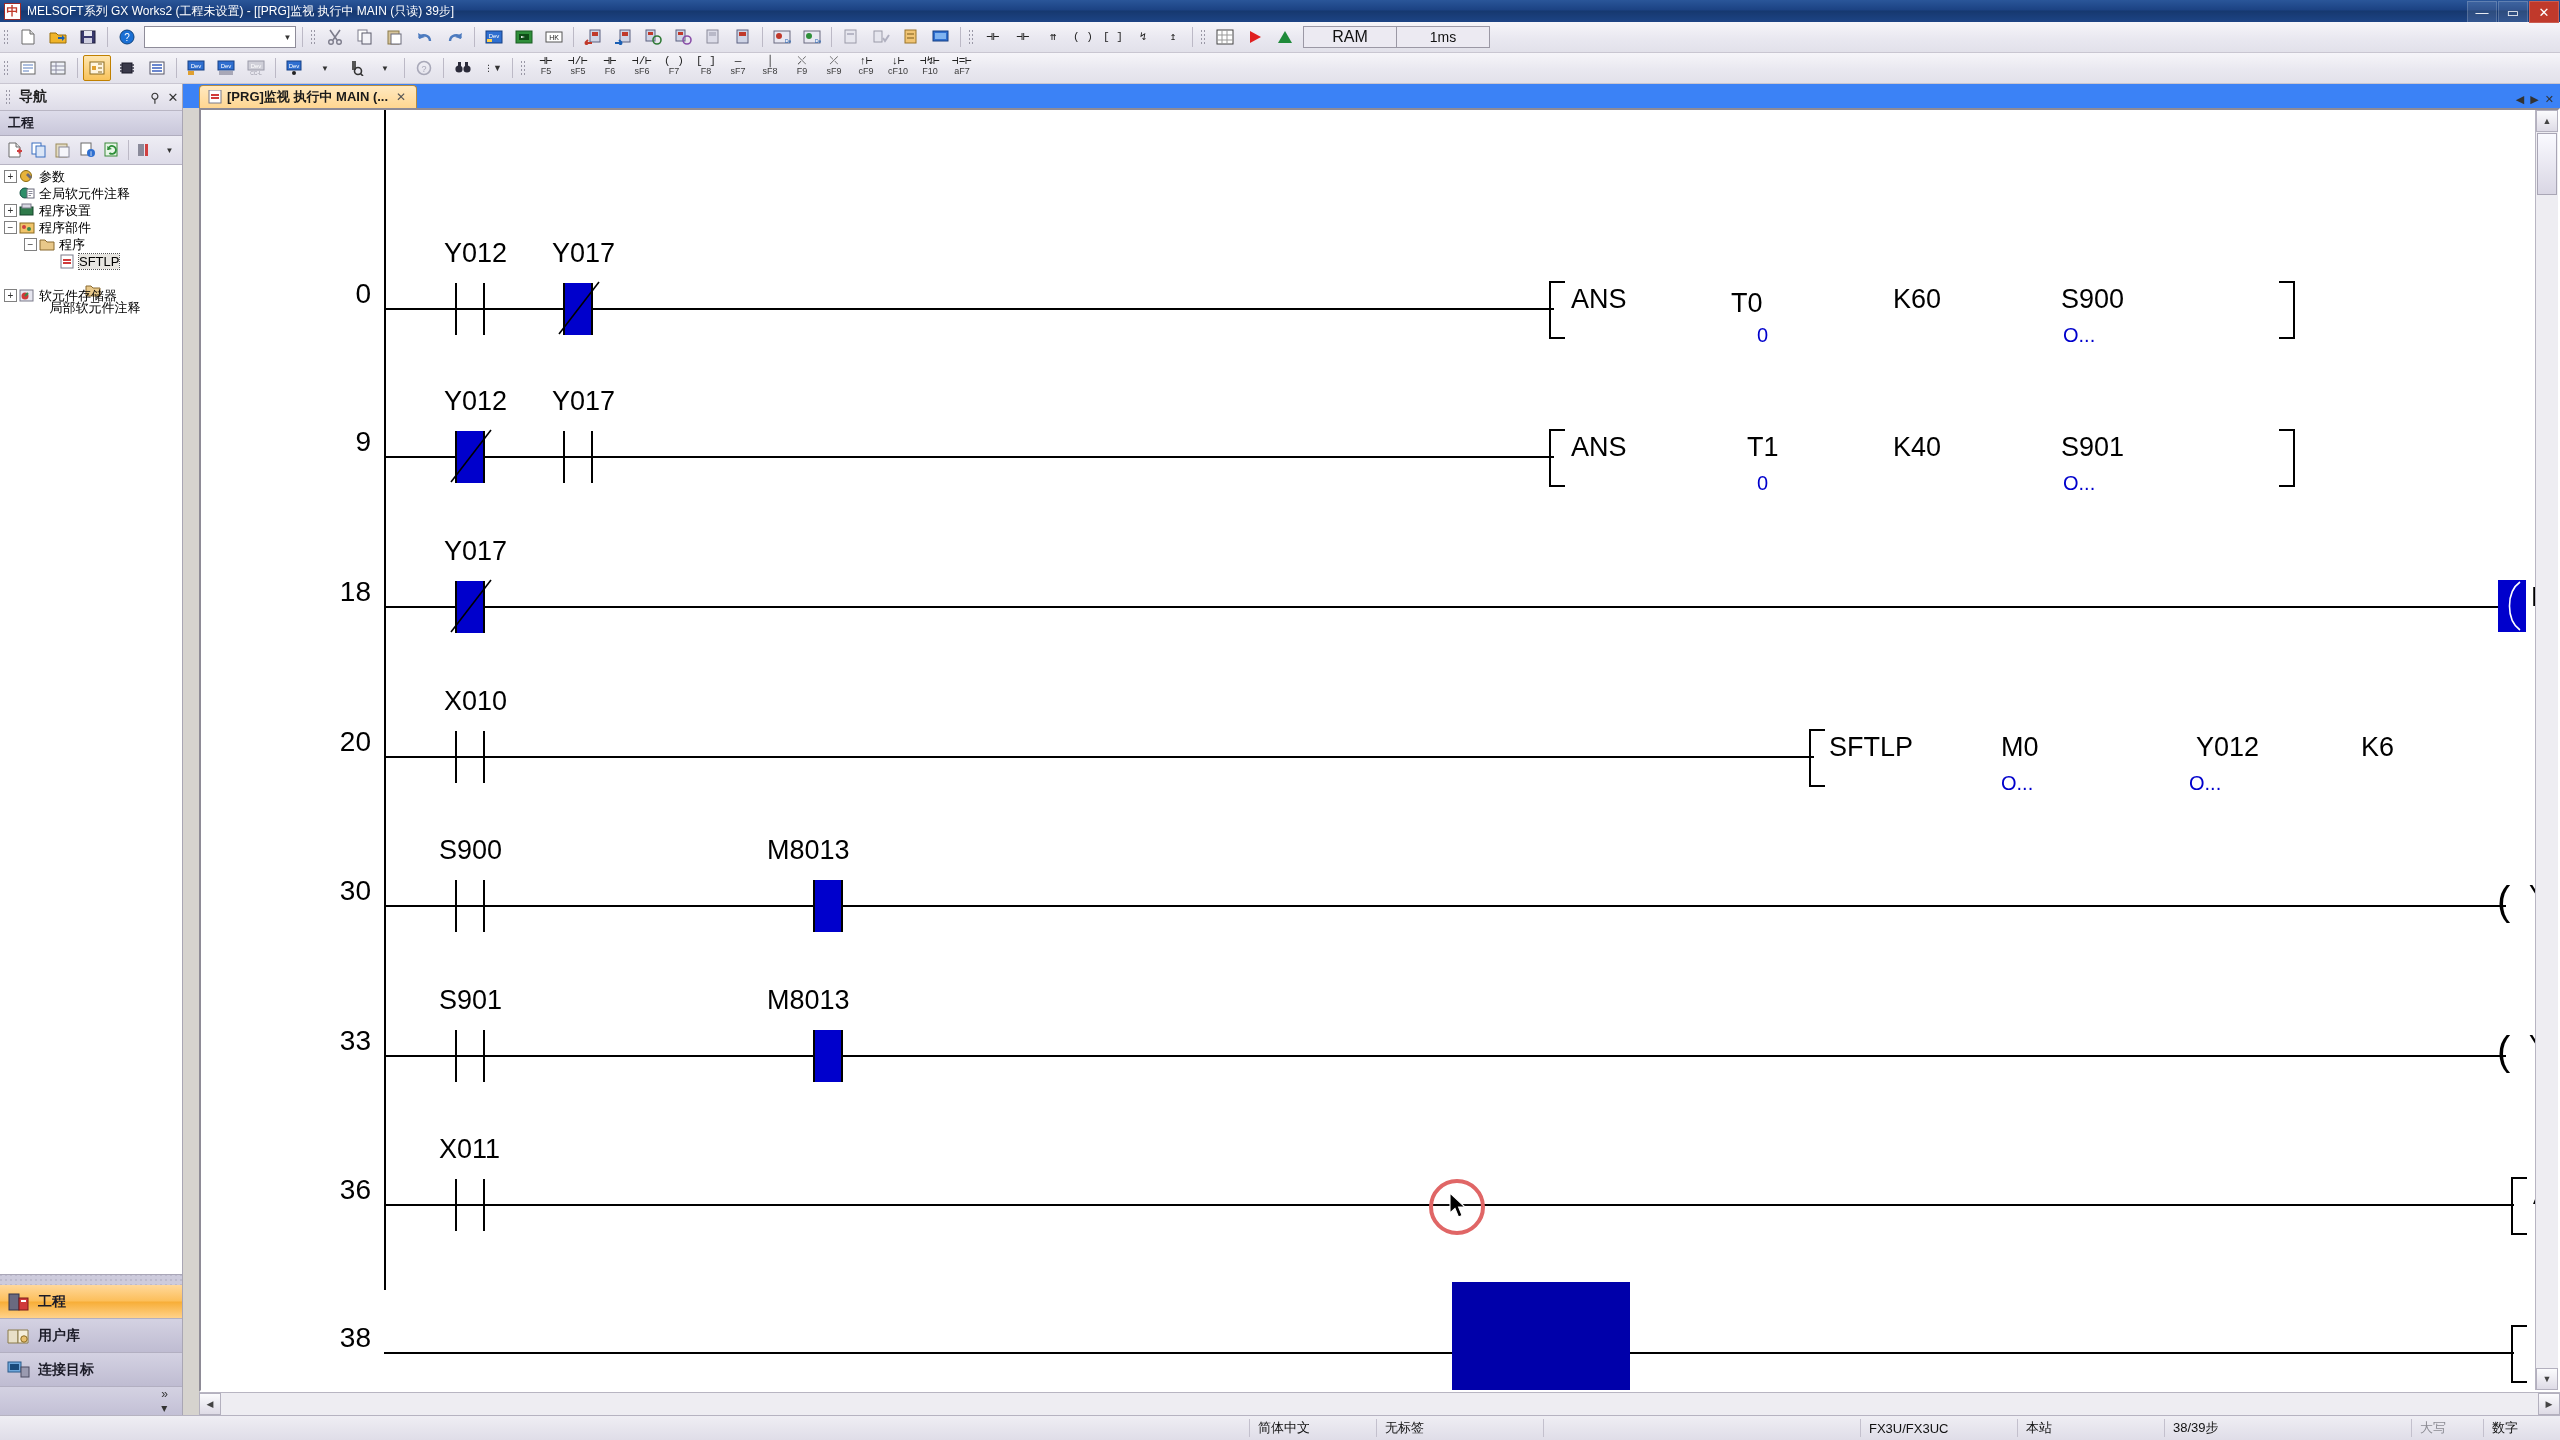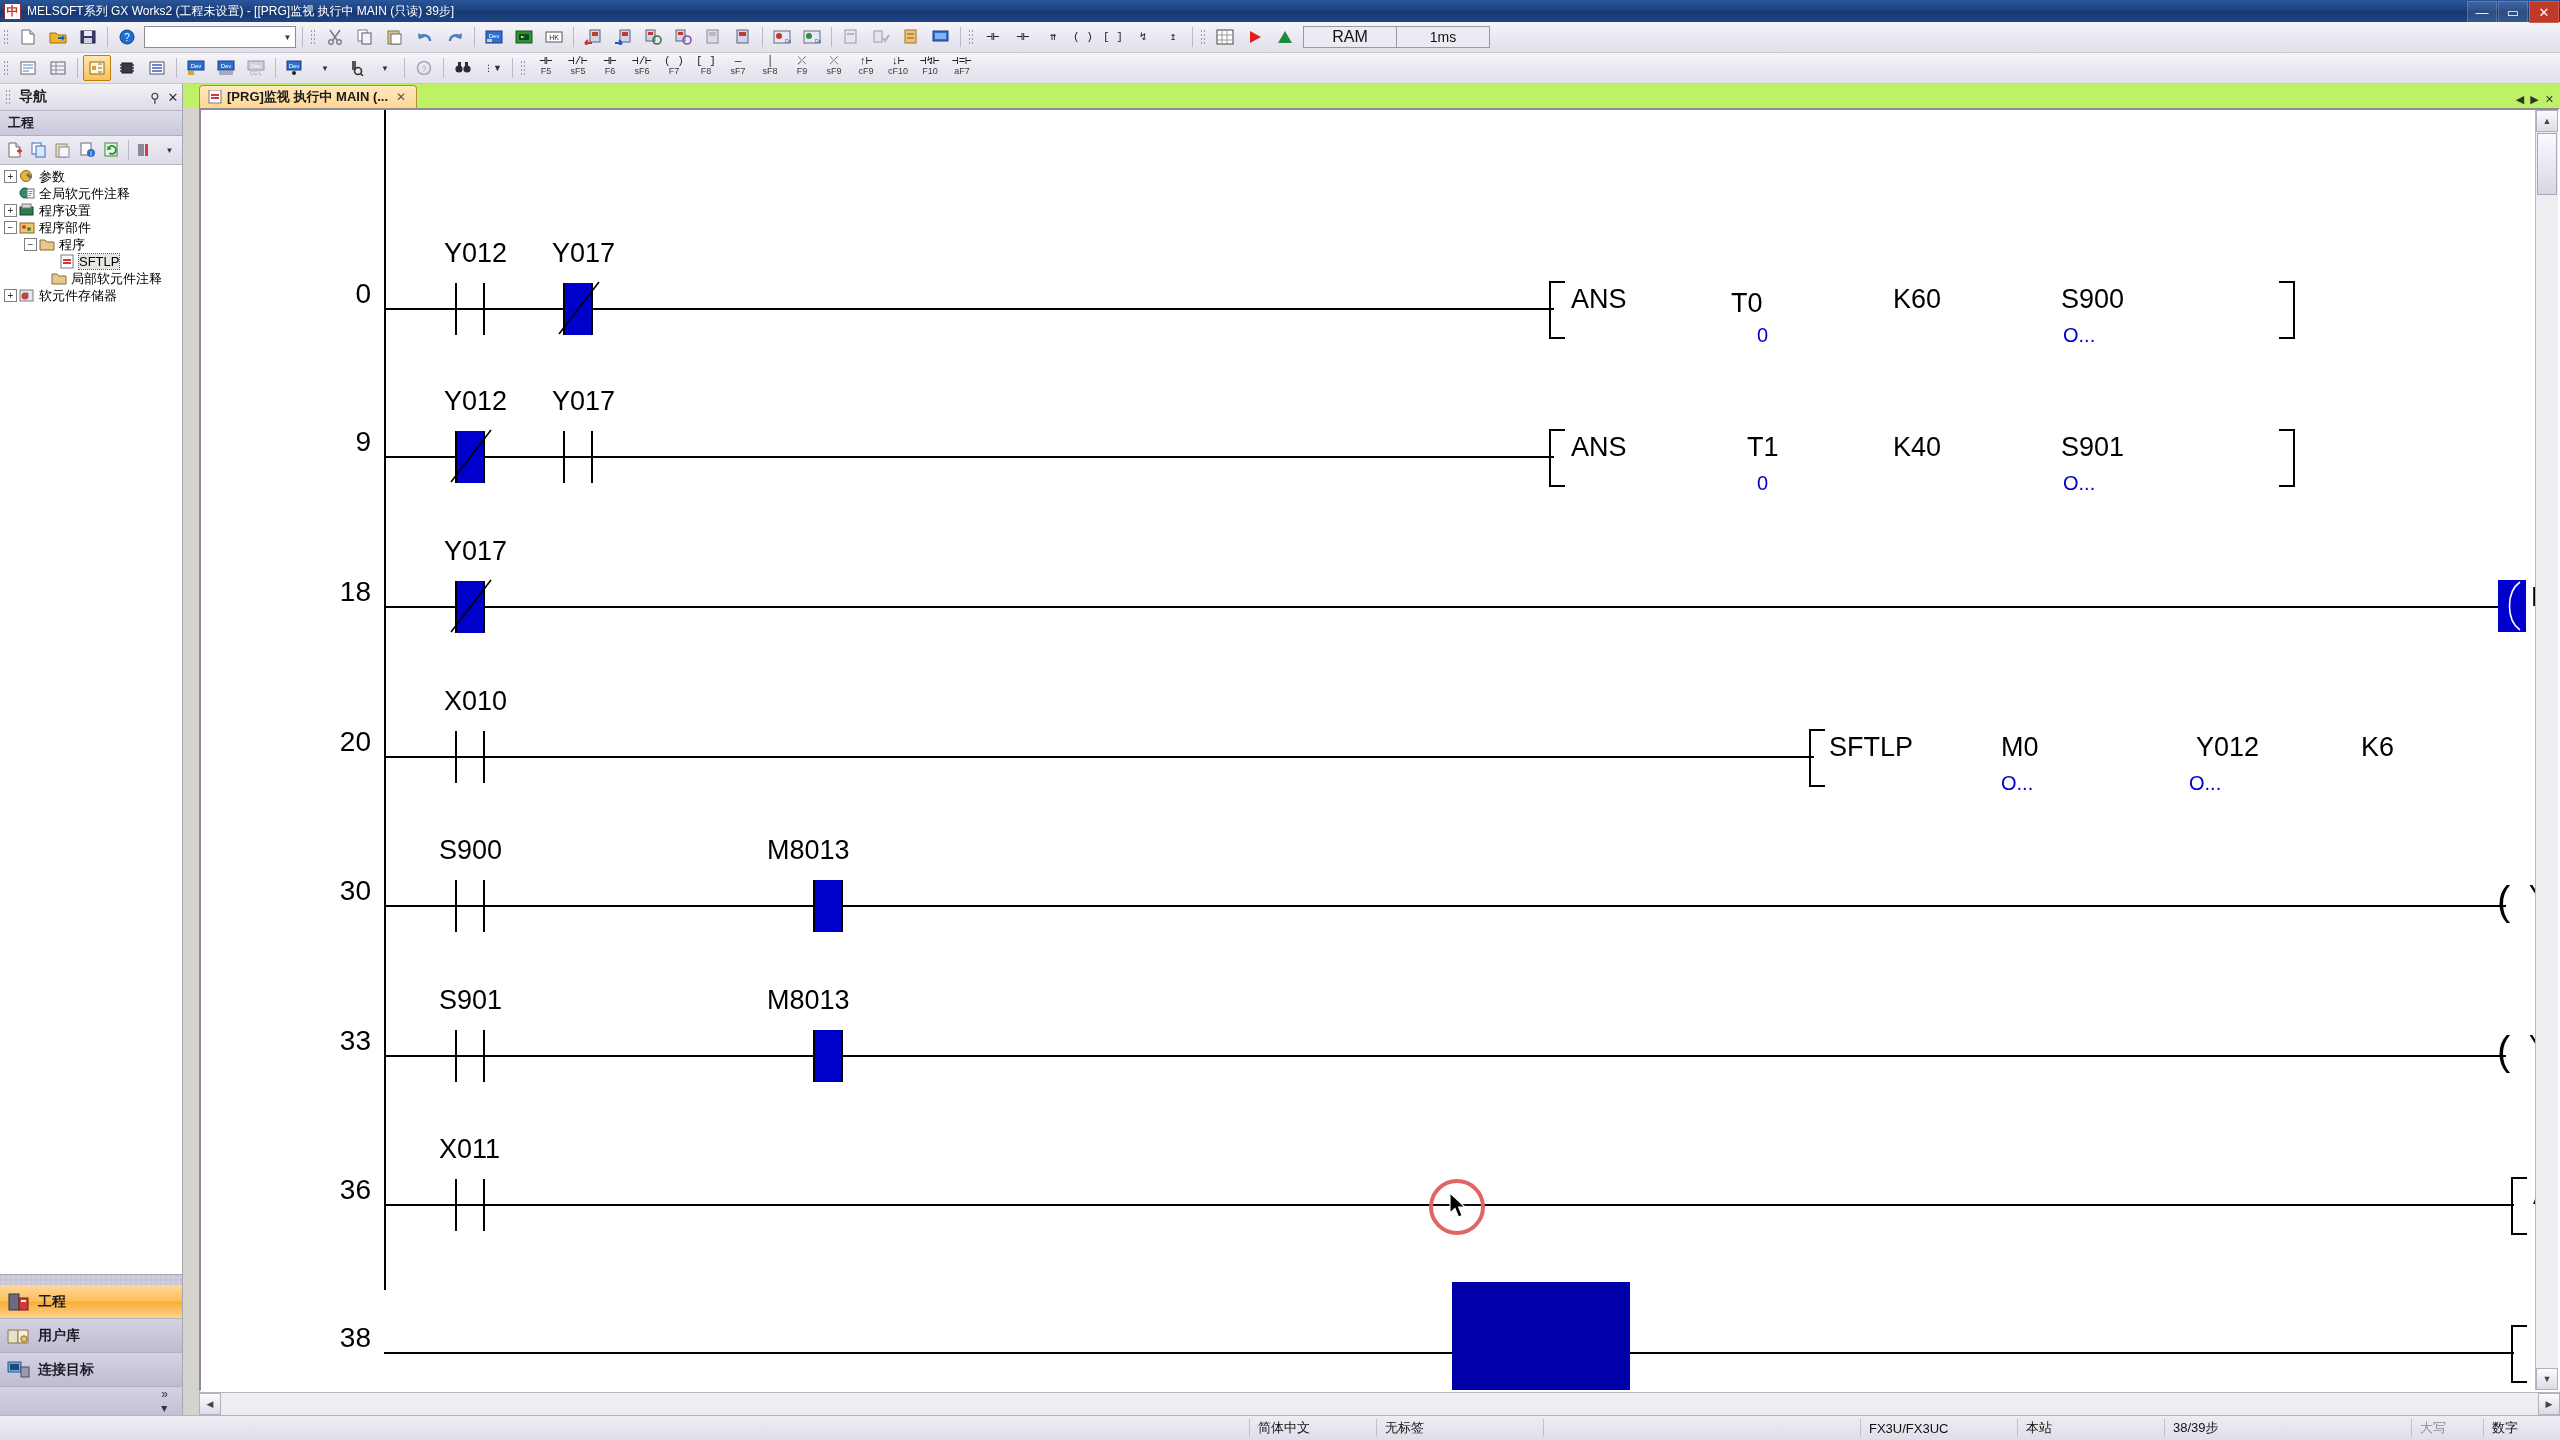--- a/index.html
+++ b/index.html
@@ -92,21 +92,21 @@
   .nbtn{height:33px;display:flex;align-items:center;border-bottom:1px solid #b2afc1;
     background:linear-gradient(180deg,#d4d2e2,#bfbcd2);}
   .nbtn.active{background:linear-gradient(180deg,#ffd89b 0%,#fcbf5b 48%,#f7ae38 52%,#ffd28a 100%);}
   .nbtn .ni{width:26px;height:24px;margin:0 6px 0 6px;flex:0 0 26px;}
   .nbtn .nl{font-size:14px;font-weight:bold;color:#1c1c28;}
   .nmore{height:28px;display:flex;align-items:center;justify-content:flex-end;padding-right:14px;
     background:linear-gradient(180deg,#d4d2e2,#c3c0d6);color:#333;font-size:12px;}
 
   
   .editor{flex:1 1 auto;display:flex;flex-direction:column;min-width:0;background:#d6d3ce;}
-  .tabstrip{height:24px;flex:0 0 24px;display:flex;align-items:flex-end;background:#bef264;padding-left:16px;position:relative;}
+  .tabstrip{height:24px;flex:0 0 24px;display:flex;align-items:flex-end;background:#3b82f6;padding-left:16px;position:relative;}
   .tab{height:22px;display:flex;align-items:center;padding:0 10px 0 8px;
     background:linear-gradient(180deg,#ffe9c0,#ffd691);border:1px solid #b58b3f;border-bottom:none;
     border-radius:4px 4px 0 0;font-size:13px;font-weight:bold;color:#1a1a1a;white-space:nowrap;}
   .tab .ti{width:14px;height:14px;margin-right:5px;}
   .tab .xc{margin-left:8px;font-size:12px;color:#555;}
   .tabnav{position:absolute;right:6px;bottom:2px;display:flex;align-items:center;gap:6px;color:#333;font-size:11px;}
 
   .canvaswrap{flex:1 1 auto;display:flex;min-height:0;border:2px solid;border-color:#8e8b96 #fff #fff #8e8b96;background:#fff;margin:0 0 0 16px;}
   .canvas{flex:1 1 auto;position:relative;background:#fff;overflow:hidden;}
   .vscroll{width:22px;flex:0 0 22px;background:#eeedf2;border-left:1px solid #b8b5c2;display:flex;flex-direction:column;}
@@ -649,21 +649,21 @@
           <span class="ti">
             <svg viewBox="0 0 16 15" width="16" height="15">
                 <rect x="2" y="1" width="12" height="13" fill="#fff" stroke="#7a7a8a"></rect>
                 <rect x="4" y="5" width="8" height="5" fill="#d03a3a"></rect>
                 <path d="M4 7.5h8" stroke="#fff"></path>
               </svg>
           </span>
           <span class="tl">SFTLP</span>
         </div>
 
-        <div class="tnode" style="padding-left:36px;">
+        <div class="tnode" style="padding-left:8px;flex-direction:column;">
           <span class="nob"></span>
           <span class="ti">
             <svg viewBox="0 0 16 15" width="16" height="15">
                 <path d="M1 3h5l2 2h7v8H1z" fill="#e8c88a" stroke="#8a6a30"></path>
               </svg>
           </span>
           <span class="tl">局部软元件注释</span>
         </div>
 
         <div class="tnode" style="padding-left:4px;">

